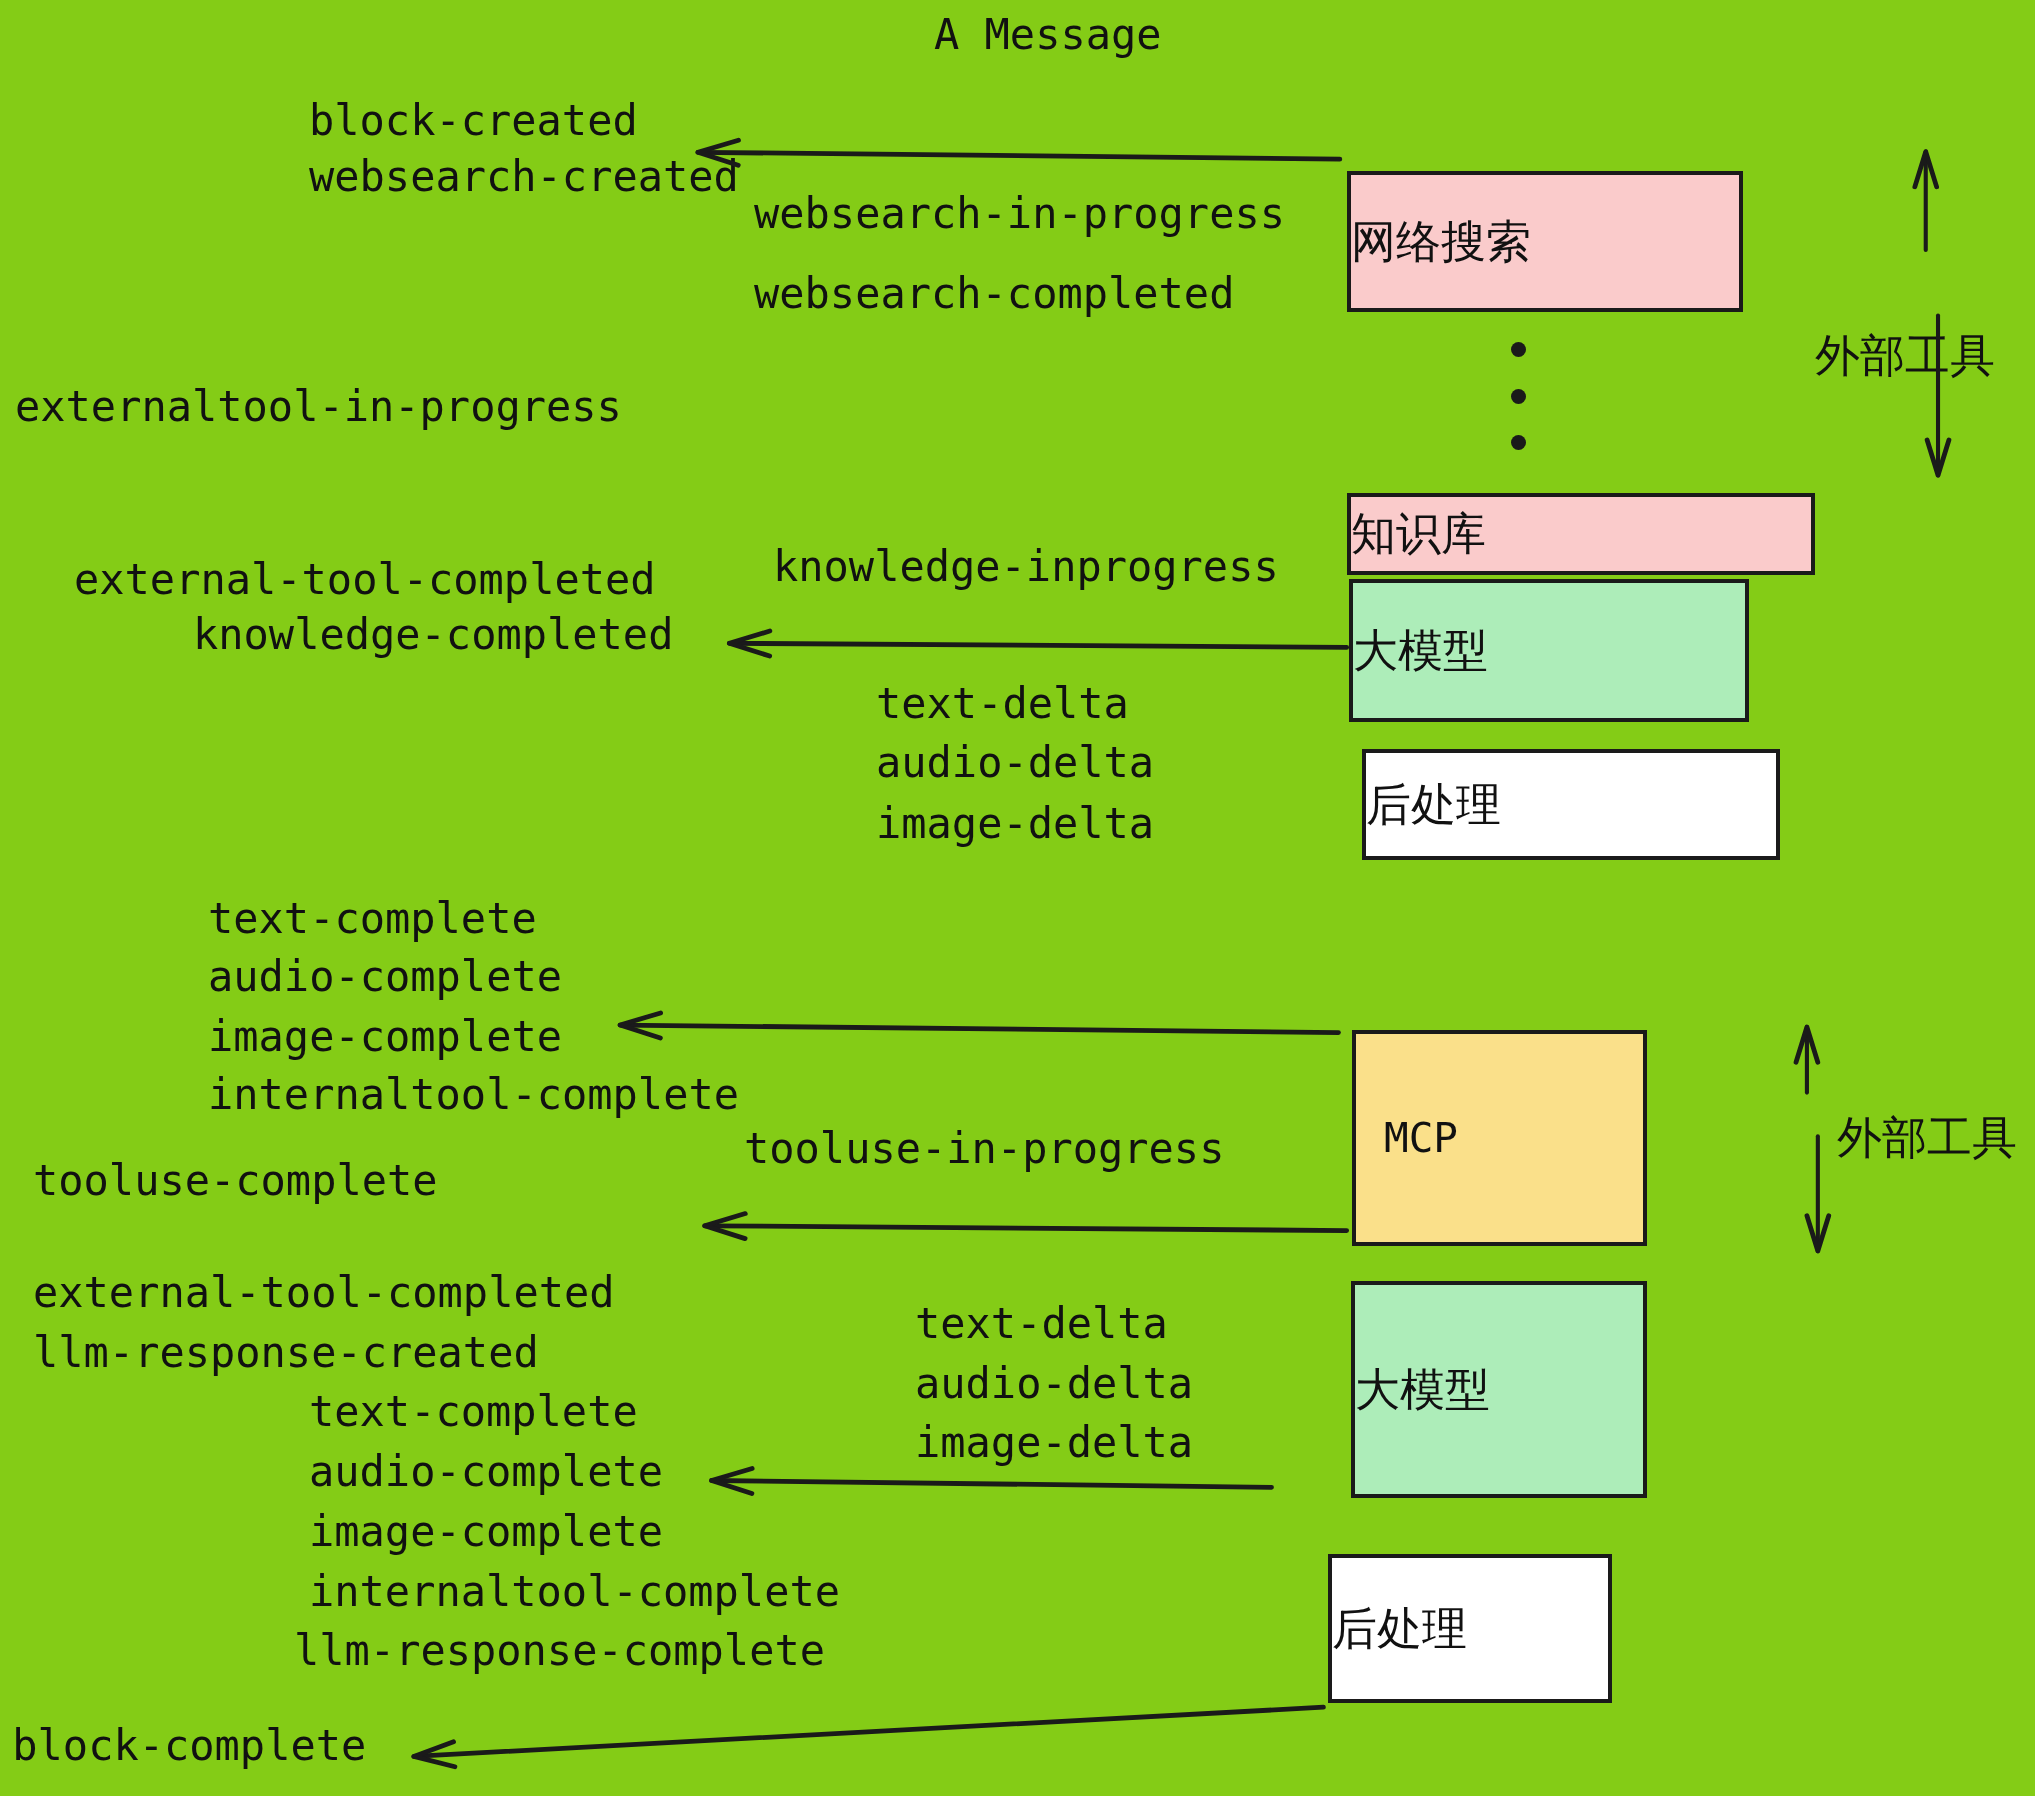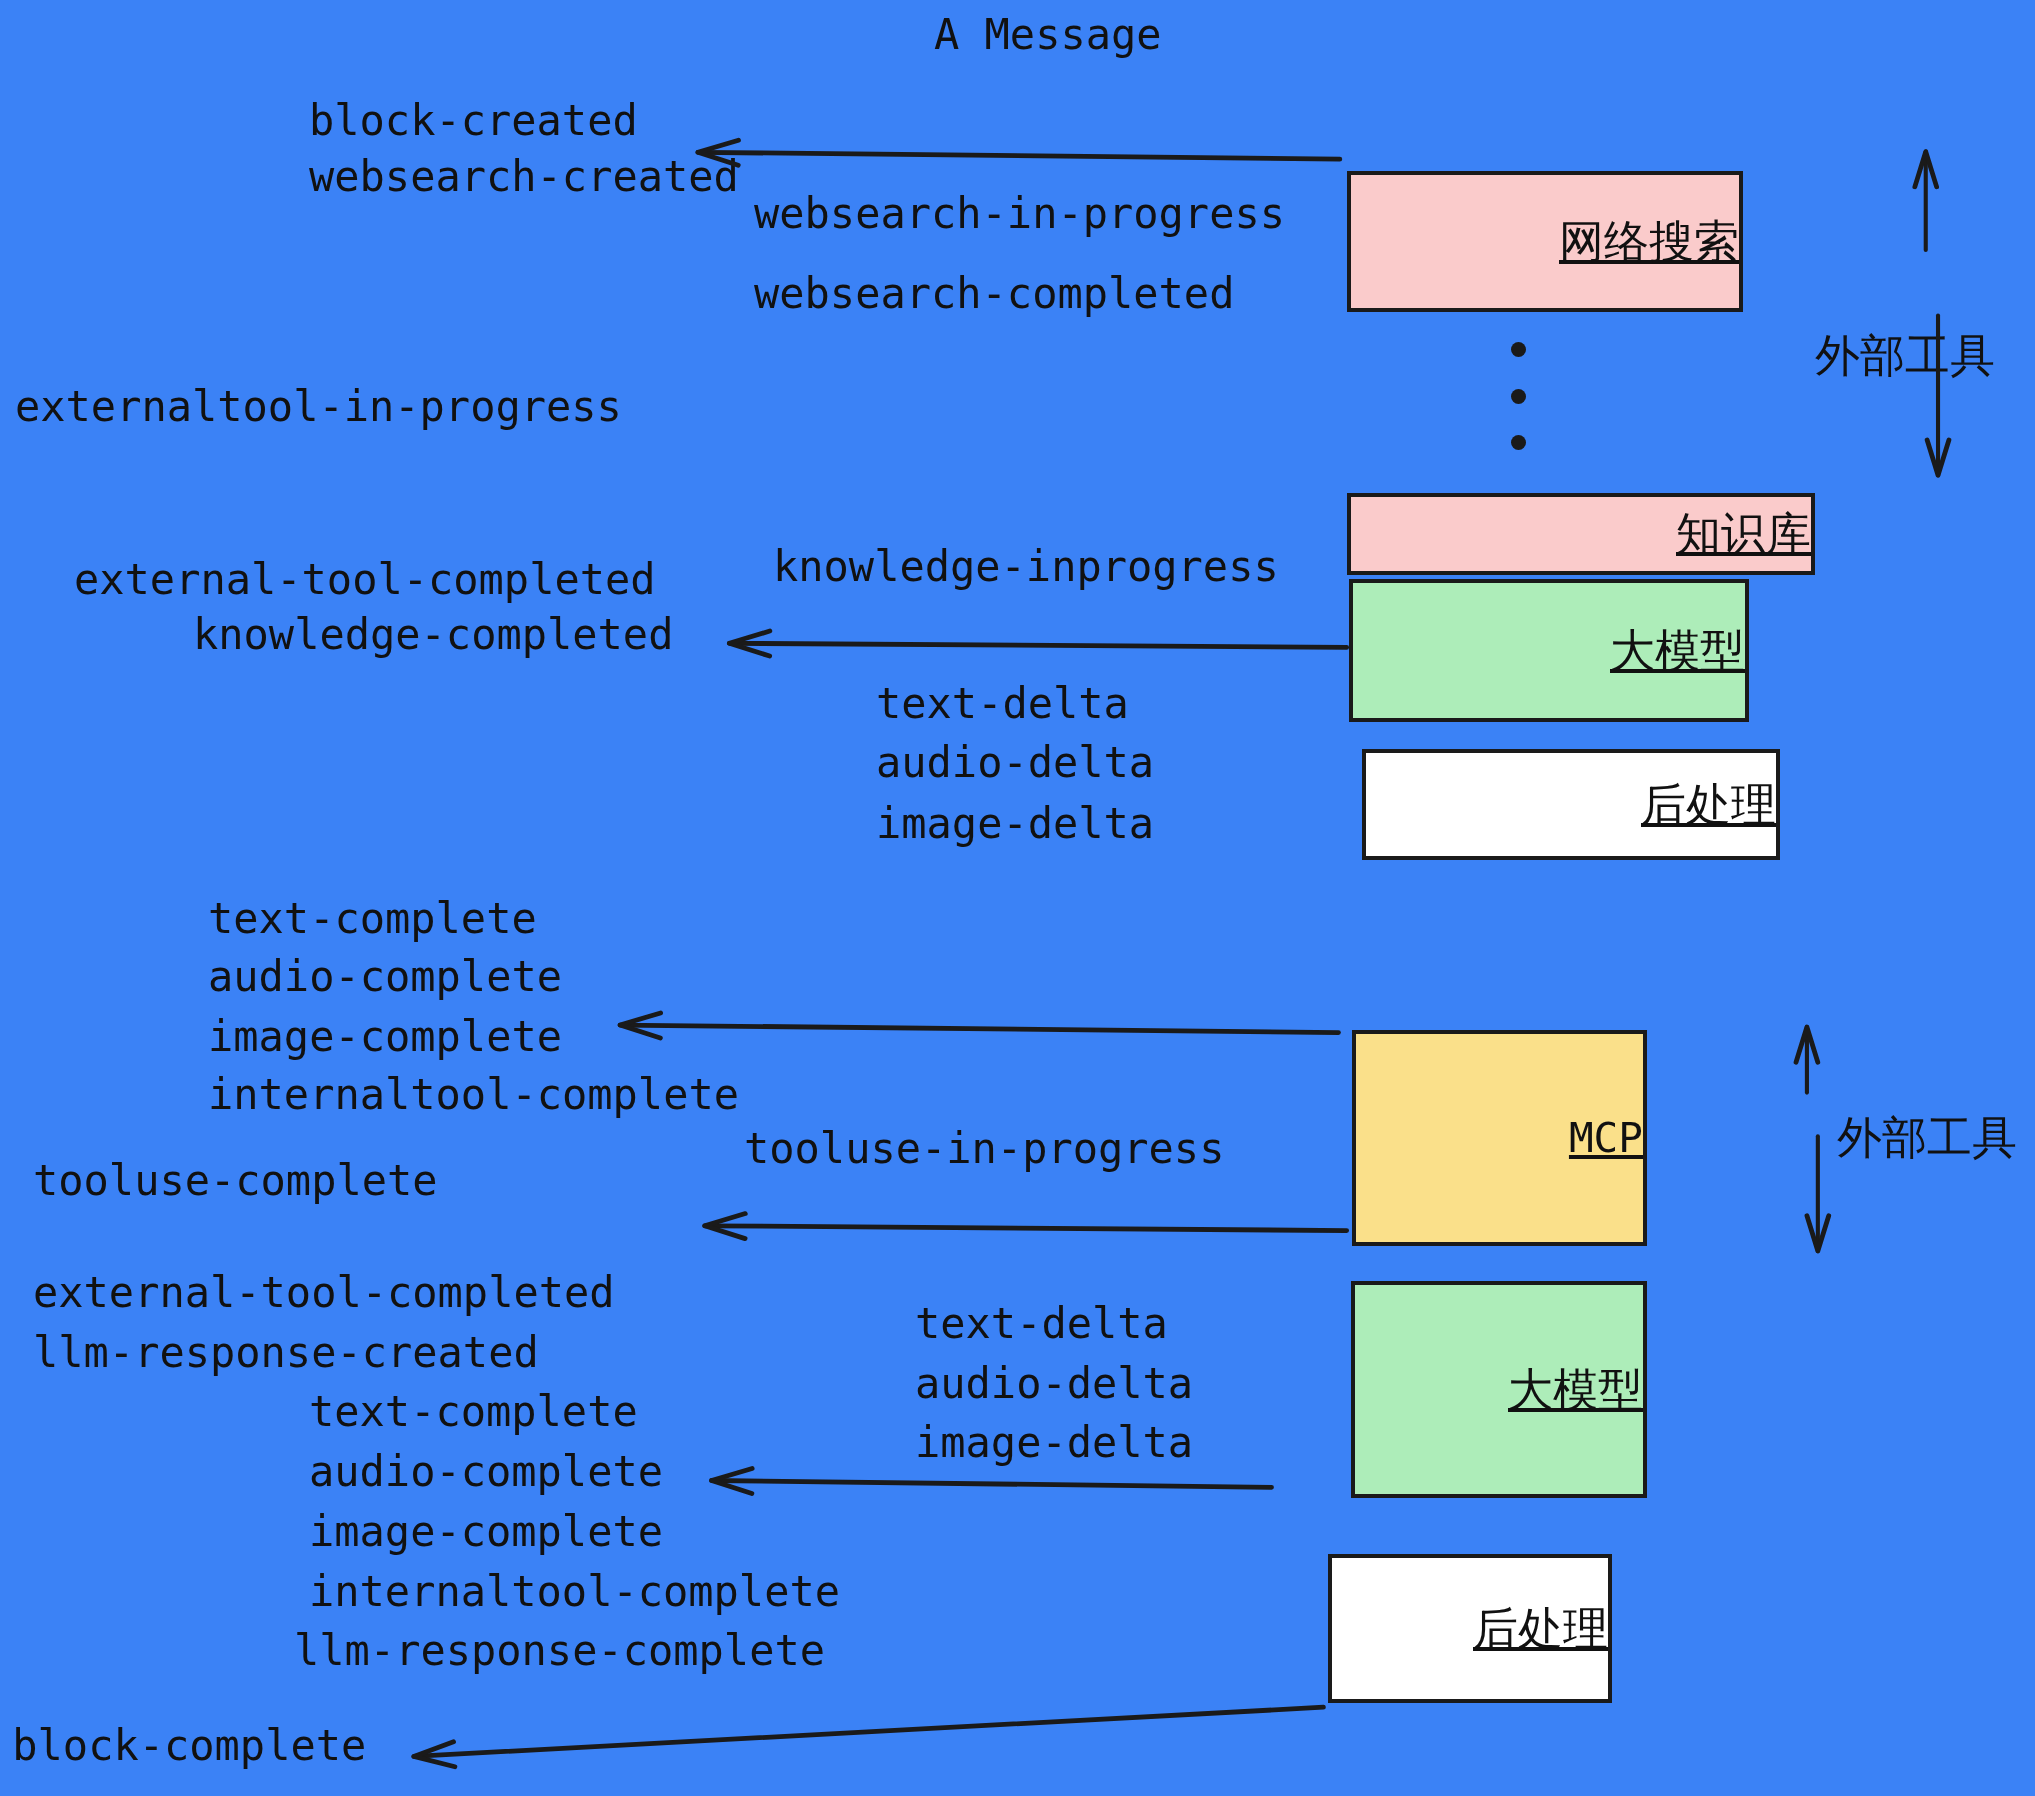--- a/index.html
+++ b/index.html
@@ -4,21 +4,21 @@
 <style>
   html, body {
     margin: 0;
     padding: 0;
     background: #ffffff;
   }
   #root {
     position: relative;
     width: 2035px;
     height: 1796px;
-    background: #3b82f6;
+    background: #84cc16;
     font-family: "DejaVu Sans Mono", monospace;
     overflow: hidden;
   }
   .lbl {
     position: absolute;
     white-space: nowrap;
     color: #111111;
     font-family: "DejaVu Sans Mono", monospace;
     font-size: 42px;
     letter-spacing: 0px;
@@ -39,25 +39,24 @@
     font-family: "DejaVu Sans", sans-serif;
     font-size: 45px;
     line-height: 1;
   }
   .box {
     position: absolute;
     box-sizing: border-box;
     border: 4.1px solid #1a1a1a;
     display: flex;
     align-items: center;
-    justify-content: flex-end;
+    justify-content: flex-start;
     color: #111111;
     font-family: "DejaVu Sans", sans-serif;
     font-size: 45px;
-    text-decoration: underline;
   }
   .box.mcp-label {
     font-family: "DejaVu Sans Mono", monospace;
     font-size: 41px;
     padding-left: 28px;
   }
   .dot {
     position: absolute;
     width: 15px;
     height: 15px;

